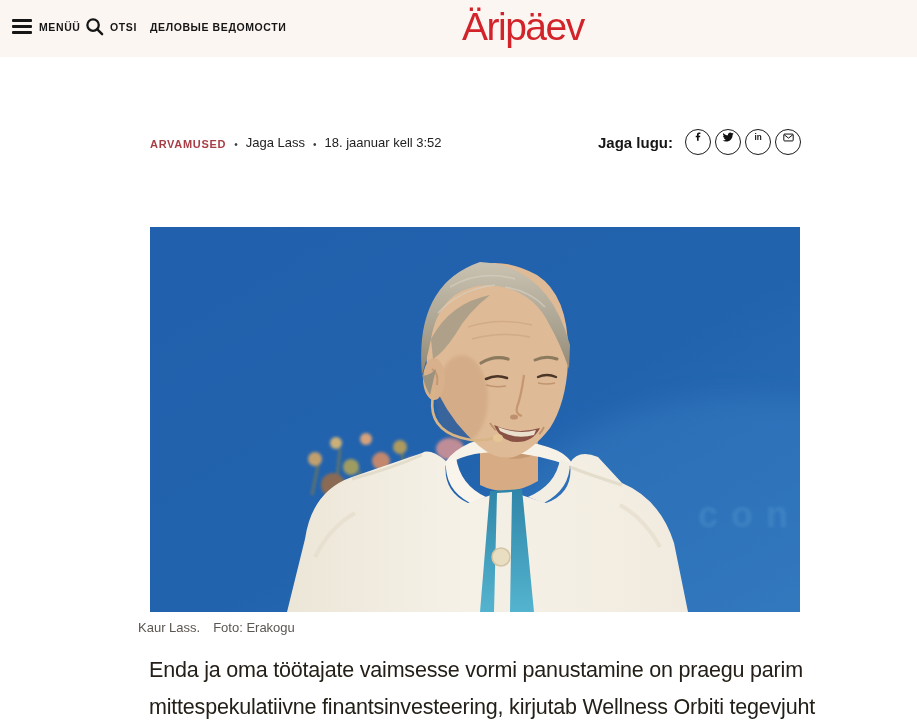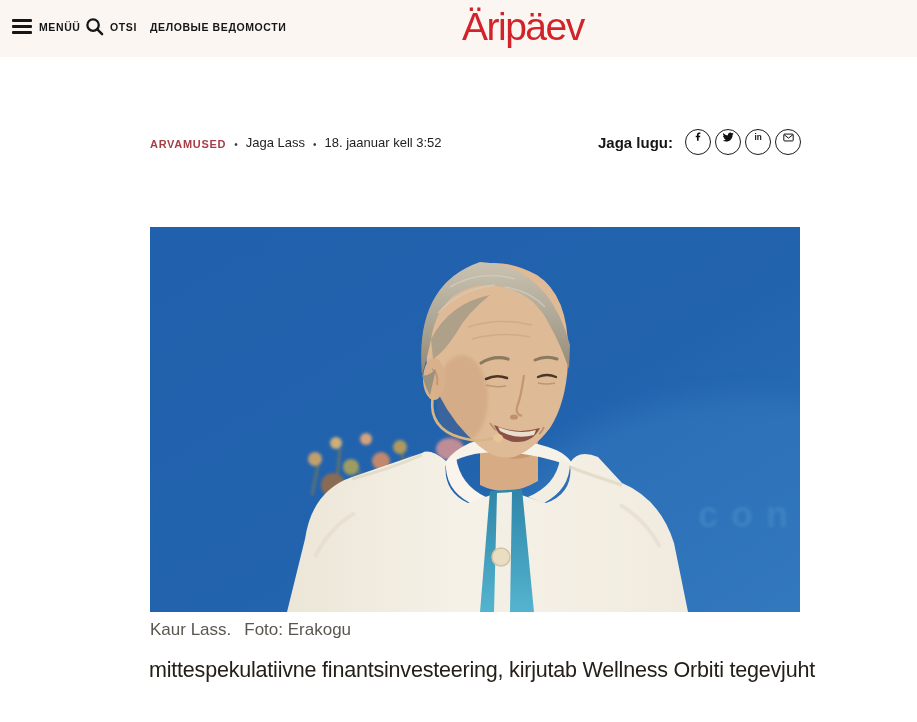--- a/index.html
+++ b/index.html
@@ -33,21 +33,21 @@
   .share-group { display:flex; align-items:center; gap:4px; }
   .share-label { font-size:15px; font-weight:bold; color:#161616; margin-right:8px; }
   .share-btn { width:26px; height:26px; border:1.6px solid #1a1a1a; border-radius:50%;
                display:flex; align-items:flex-start; justify-content:center; background:transparent; cursor:pointer; }
   .share-btn svg { display:block; }
   
   .headline { position:absolute; top:168px; left:149px; width:680px; font-size:28px; line-height:33px;
               font-weight:bold; letter-spacing:-.4px; color:#121212; white-space:nowrap; }
   
   .photo { position:absolute; top:227px; left:150px; width:650px; height:385px; }
-  .caption { position:absolute; top:620px; left:150px; font-size:17px; color:#5b5650; }
+  .caption { position:absolute; top:620px; left:138px; font-size:13px; color:#5b5650; }
   .caption .credit { margin-left:13px; }
   
   .body-text { position:absolute; top:652px; left:149px; width:690px;
                font-size:21.5px; line-height:37px; color:#242019; letter-spacing:-.2px; }
   .body-text span { display:block; white-space:nowrap; }
 </style>
 </head>
 <body>
 
 <div class="page">
@@ -213,16 +213,17 @@
       <path d="M284 164 Q276 196 303 208 Q326 217 344 211" stroke="#d9b586" stroke-width="2.6" fill="none" stroke-linecap="round"></path>
       <ellipse cx="348" cy="211" rx="5" ry="4" fill="#e6c697"></ellipse>
     </g>
   </svg>
 
   <div class="caption">
     <span>Kaur Lass.</span><span class="credit">Foto: Erakogu</span>
   </div>
 
   <div class="body-text">
+    <span>Enda ja oma töötajate vaimsesse vormi panustamine on praegu parim</span>
     <span>mittespekulatiivne finantsinvesteering, kirjutab Wellness Orbiti tegevjuht</span>
   </div>
 
 </div>
 
 </body></html>

